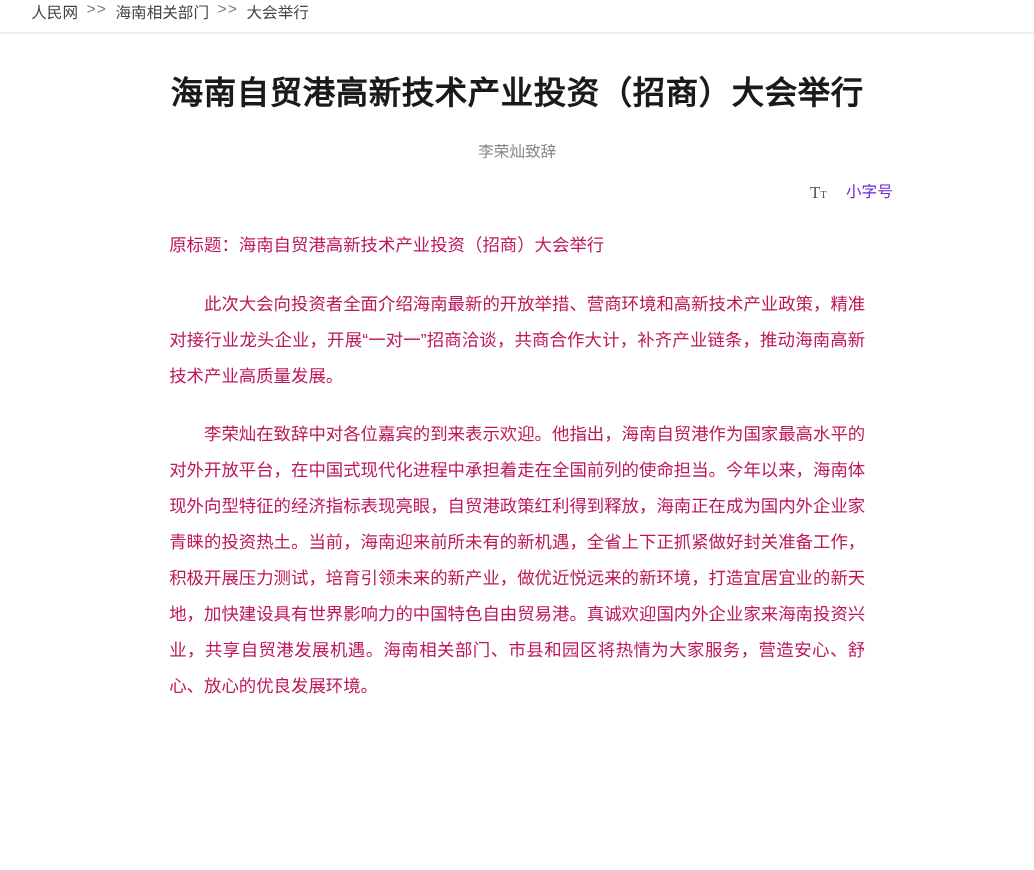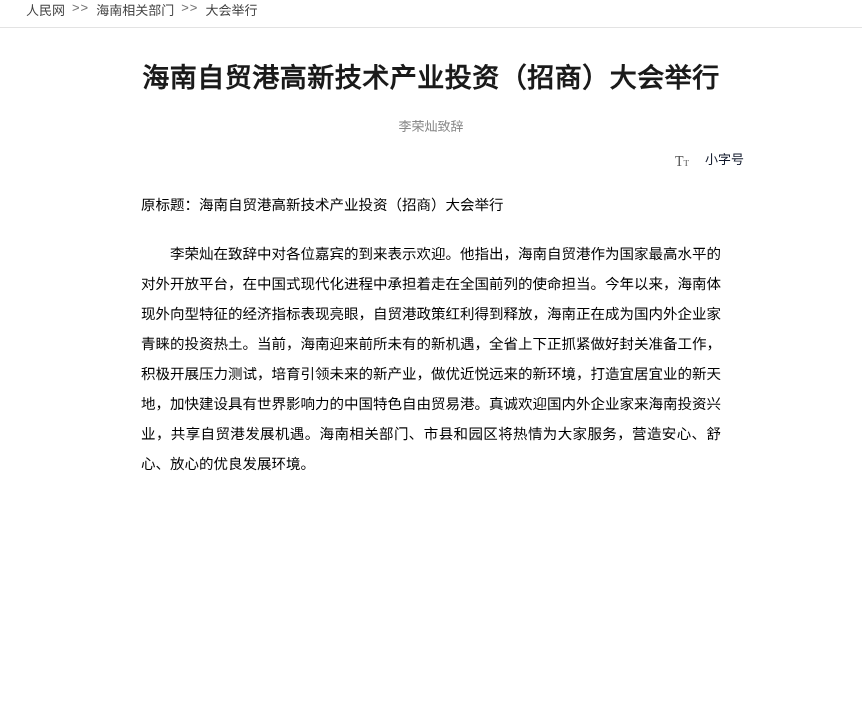--- a/index.html
+++ b/index.html
@@ -84,34 +84,34 @@
     font-size: 14px;
     color: #555555;
     font-family: "Liberation Serif", serif;
     line-height: 1;
     position: relative;
     top: 1px;
   }
   .fontsize-ctl .tt-icon .small { font-size: 9px; }
   .fontsize-ctl .label {
     font-size: 13px;
-    color: #0f172a;
+    color: #6d28d9;
     cursor: pointer;
   }
 
   
   .content {
     margin: 22px auto 0 auto;
     width: 580px;
   }
   .content p {
     margin: 0 0 19px 0;
     font-size: 14.5px;
     line-height: 30px;
-    color: #000000;
+    color: #be185d;
     text-align: justify;
     text-indent: 2em;
   }
   .content p.no-indent { text-indent: 0; }
 </style>
 </head>
 <body>
 
 <div class="breadcrumb-bar">
   <a href="#" class="crumb">人民网</a>
@@ -128,17 +128,18 @@
   <div class="subheadline">李荣灿致辞</div>
 
 
   <div class="fontsize-ctl">
     <span class="tt-icon">T<span class="small">T</span></span>
     <span class="label">小字号</span>
   </div>
 
   <div class="content">
     <p class="no-indent">原标题：海南自贸港高新技术产业投资（招商）大会举行</p>
+    <p>此次大会向投资者全面介绍海南最新的开放举措、营商环境和高新技术产业政策，精准对接行业龙头企业，开展“一对一”招商洽谈，共商合作大计，补齐产业链条，推动海南高新技术产业高质量发展。</p>
     <p>李荣灿在致辞中对各位嘉宾的到来表示欢迎。他指出，海南自贸港作为国家最高水平的对外开放平台，在中国式现代化进程中承担着走在全国前列的使命担当。今年以来，海南体现外向型特征的经济指标表现亮眼，自贸港政策红利得到释放，海南正在成为国内外企业家青睐的投资热土。当前，海南迎来前所未有的新机遇，全省上下正抓紧做好封关准备工作，积极开展压力测试，培育引领未来的新产业，做优近悦远来的新环境，打造宜居宜业的新天地，加快建设具有世界影响力的中国特色自由贸易港。真诚欢迎国内外企业家来海南投资兴业，共享自贸港发展机遇。海南相关部门、市县和园区将热情为大家服务，营造安心、舒心、放心的优良发展环境。</p>
 
   </div>
 
 </div>
 
 </body></html>

